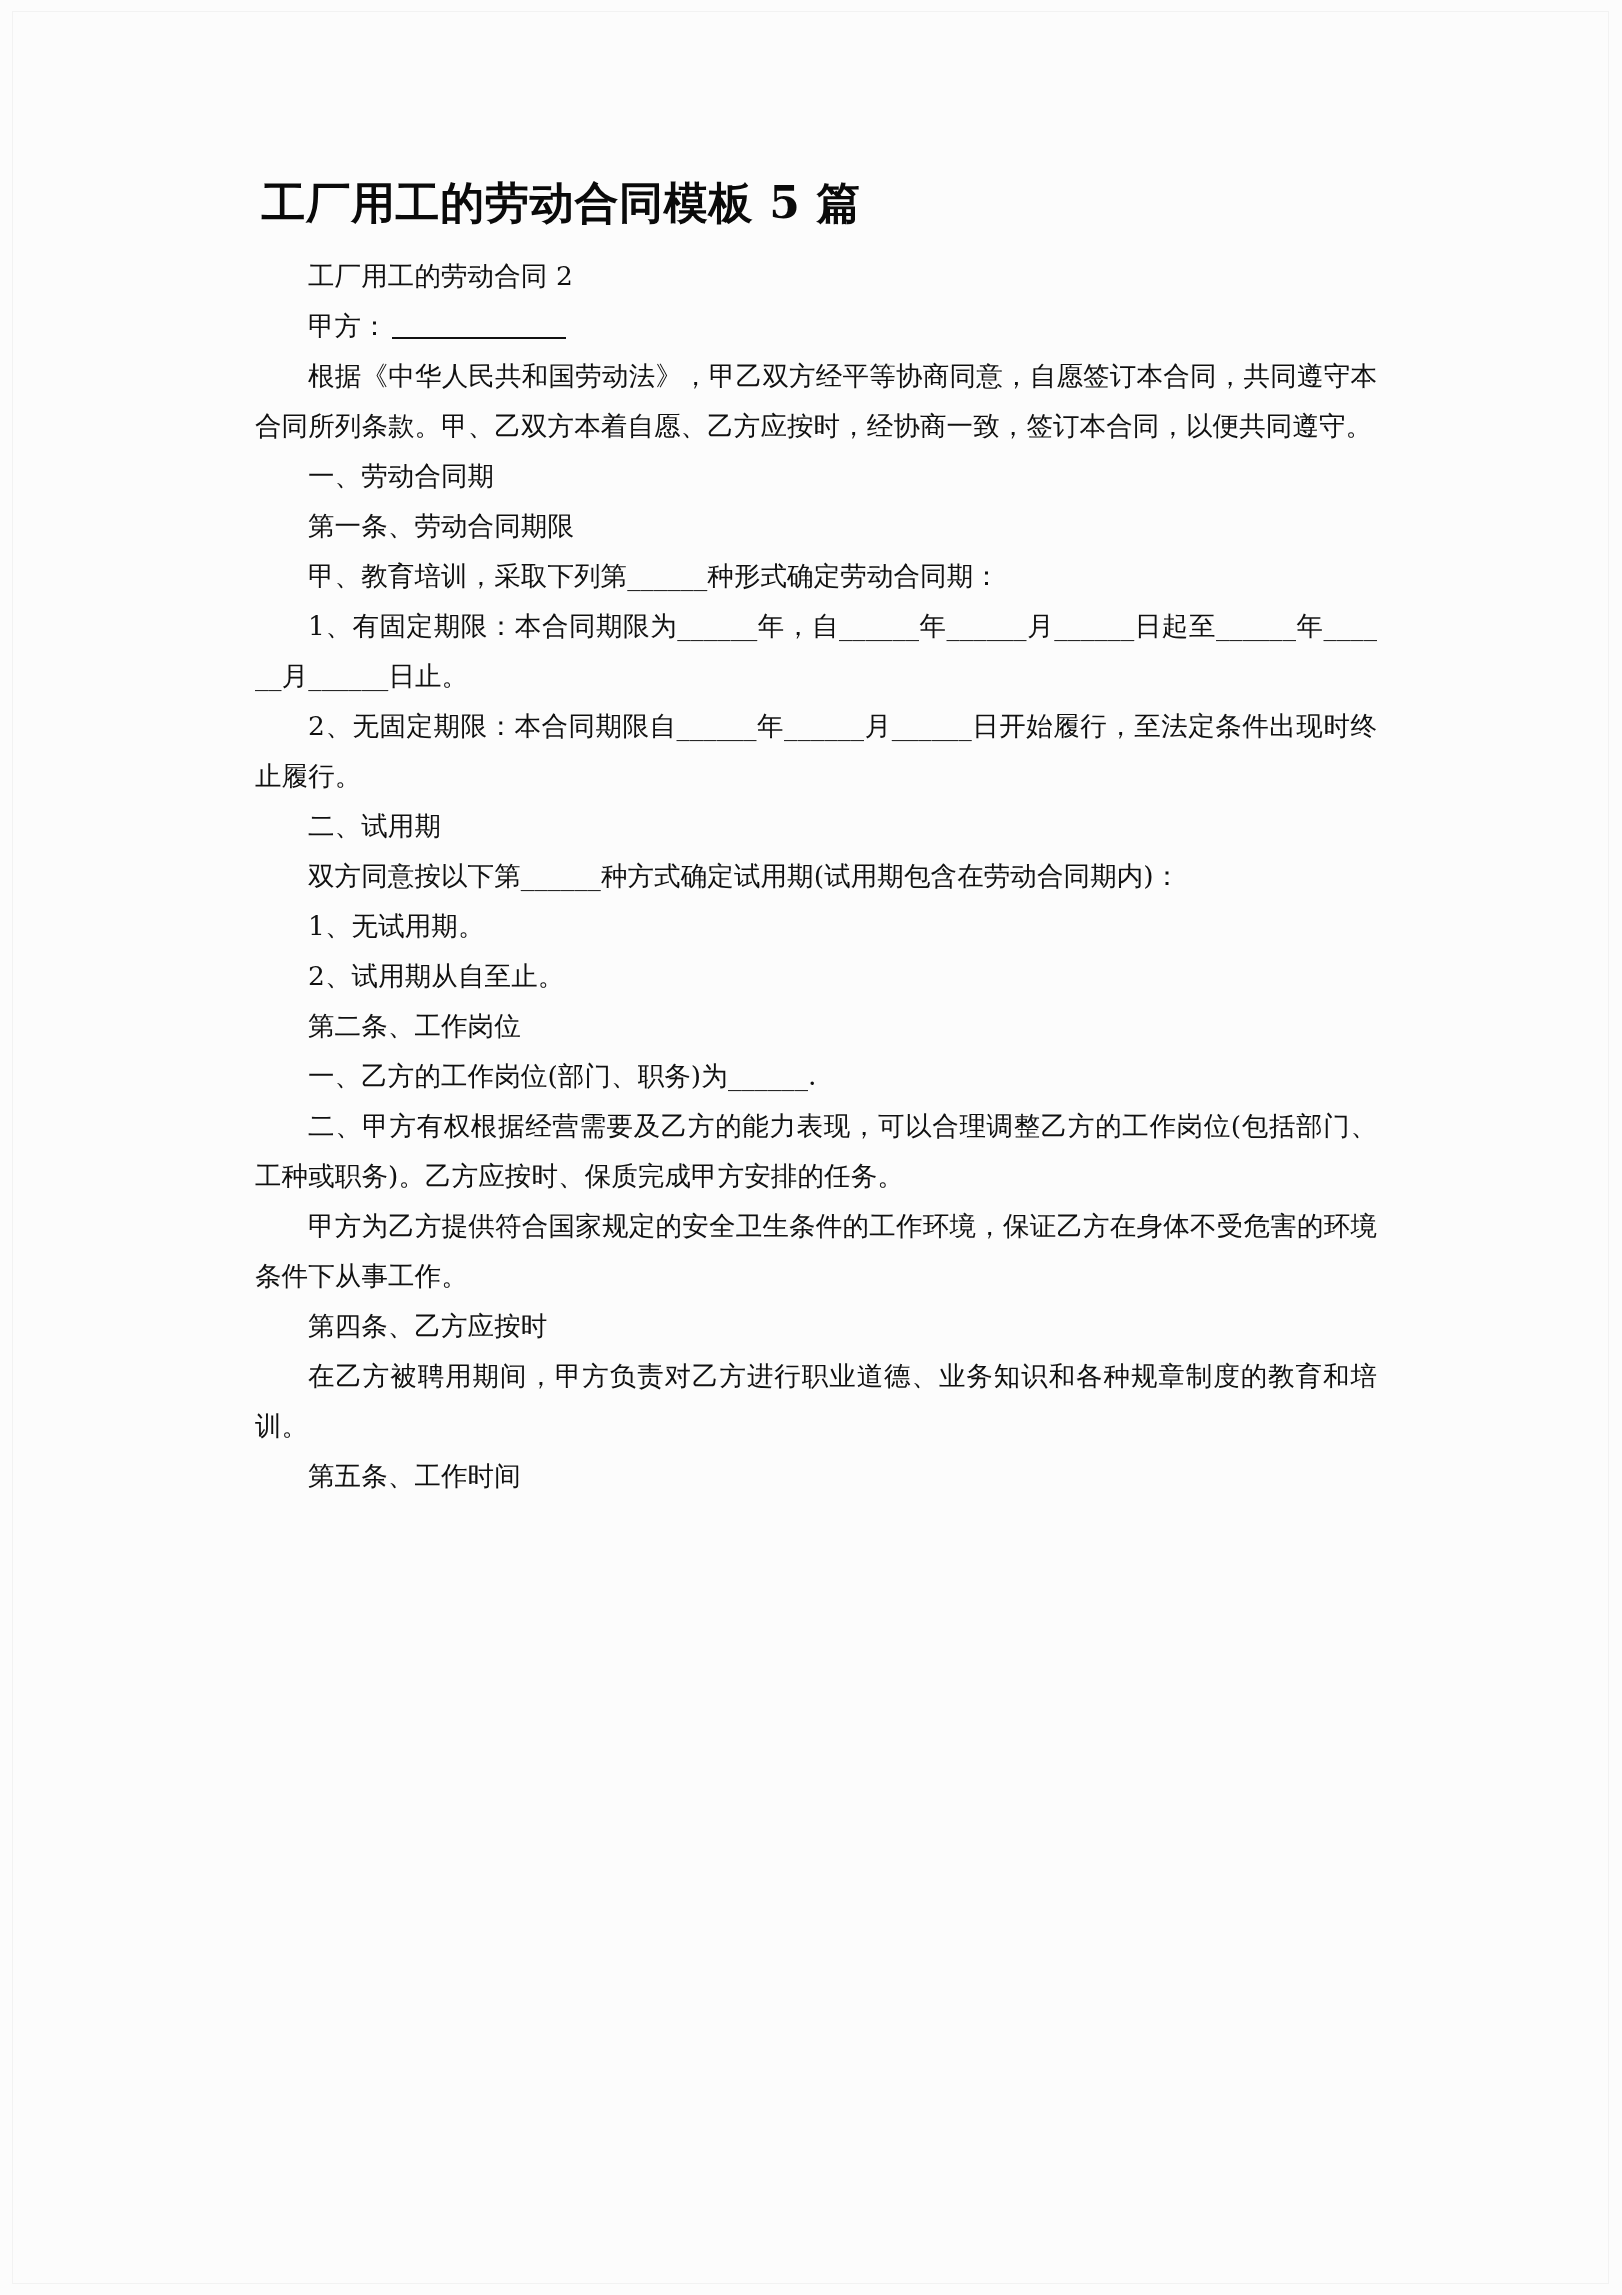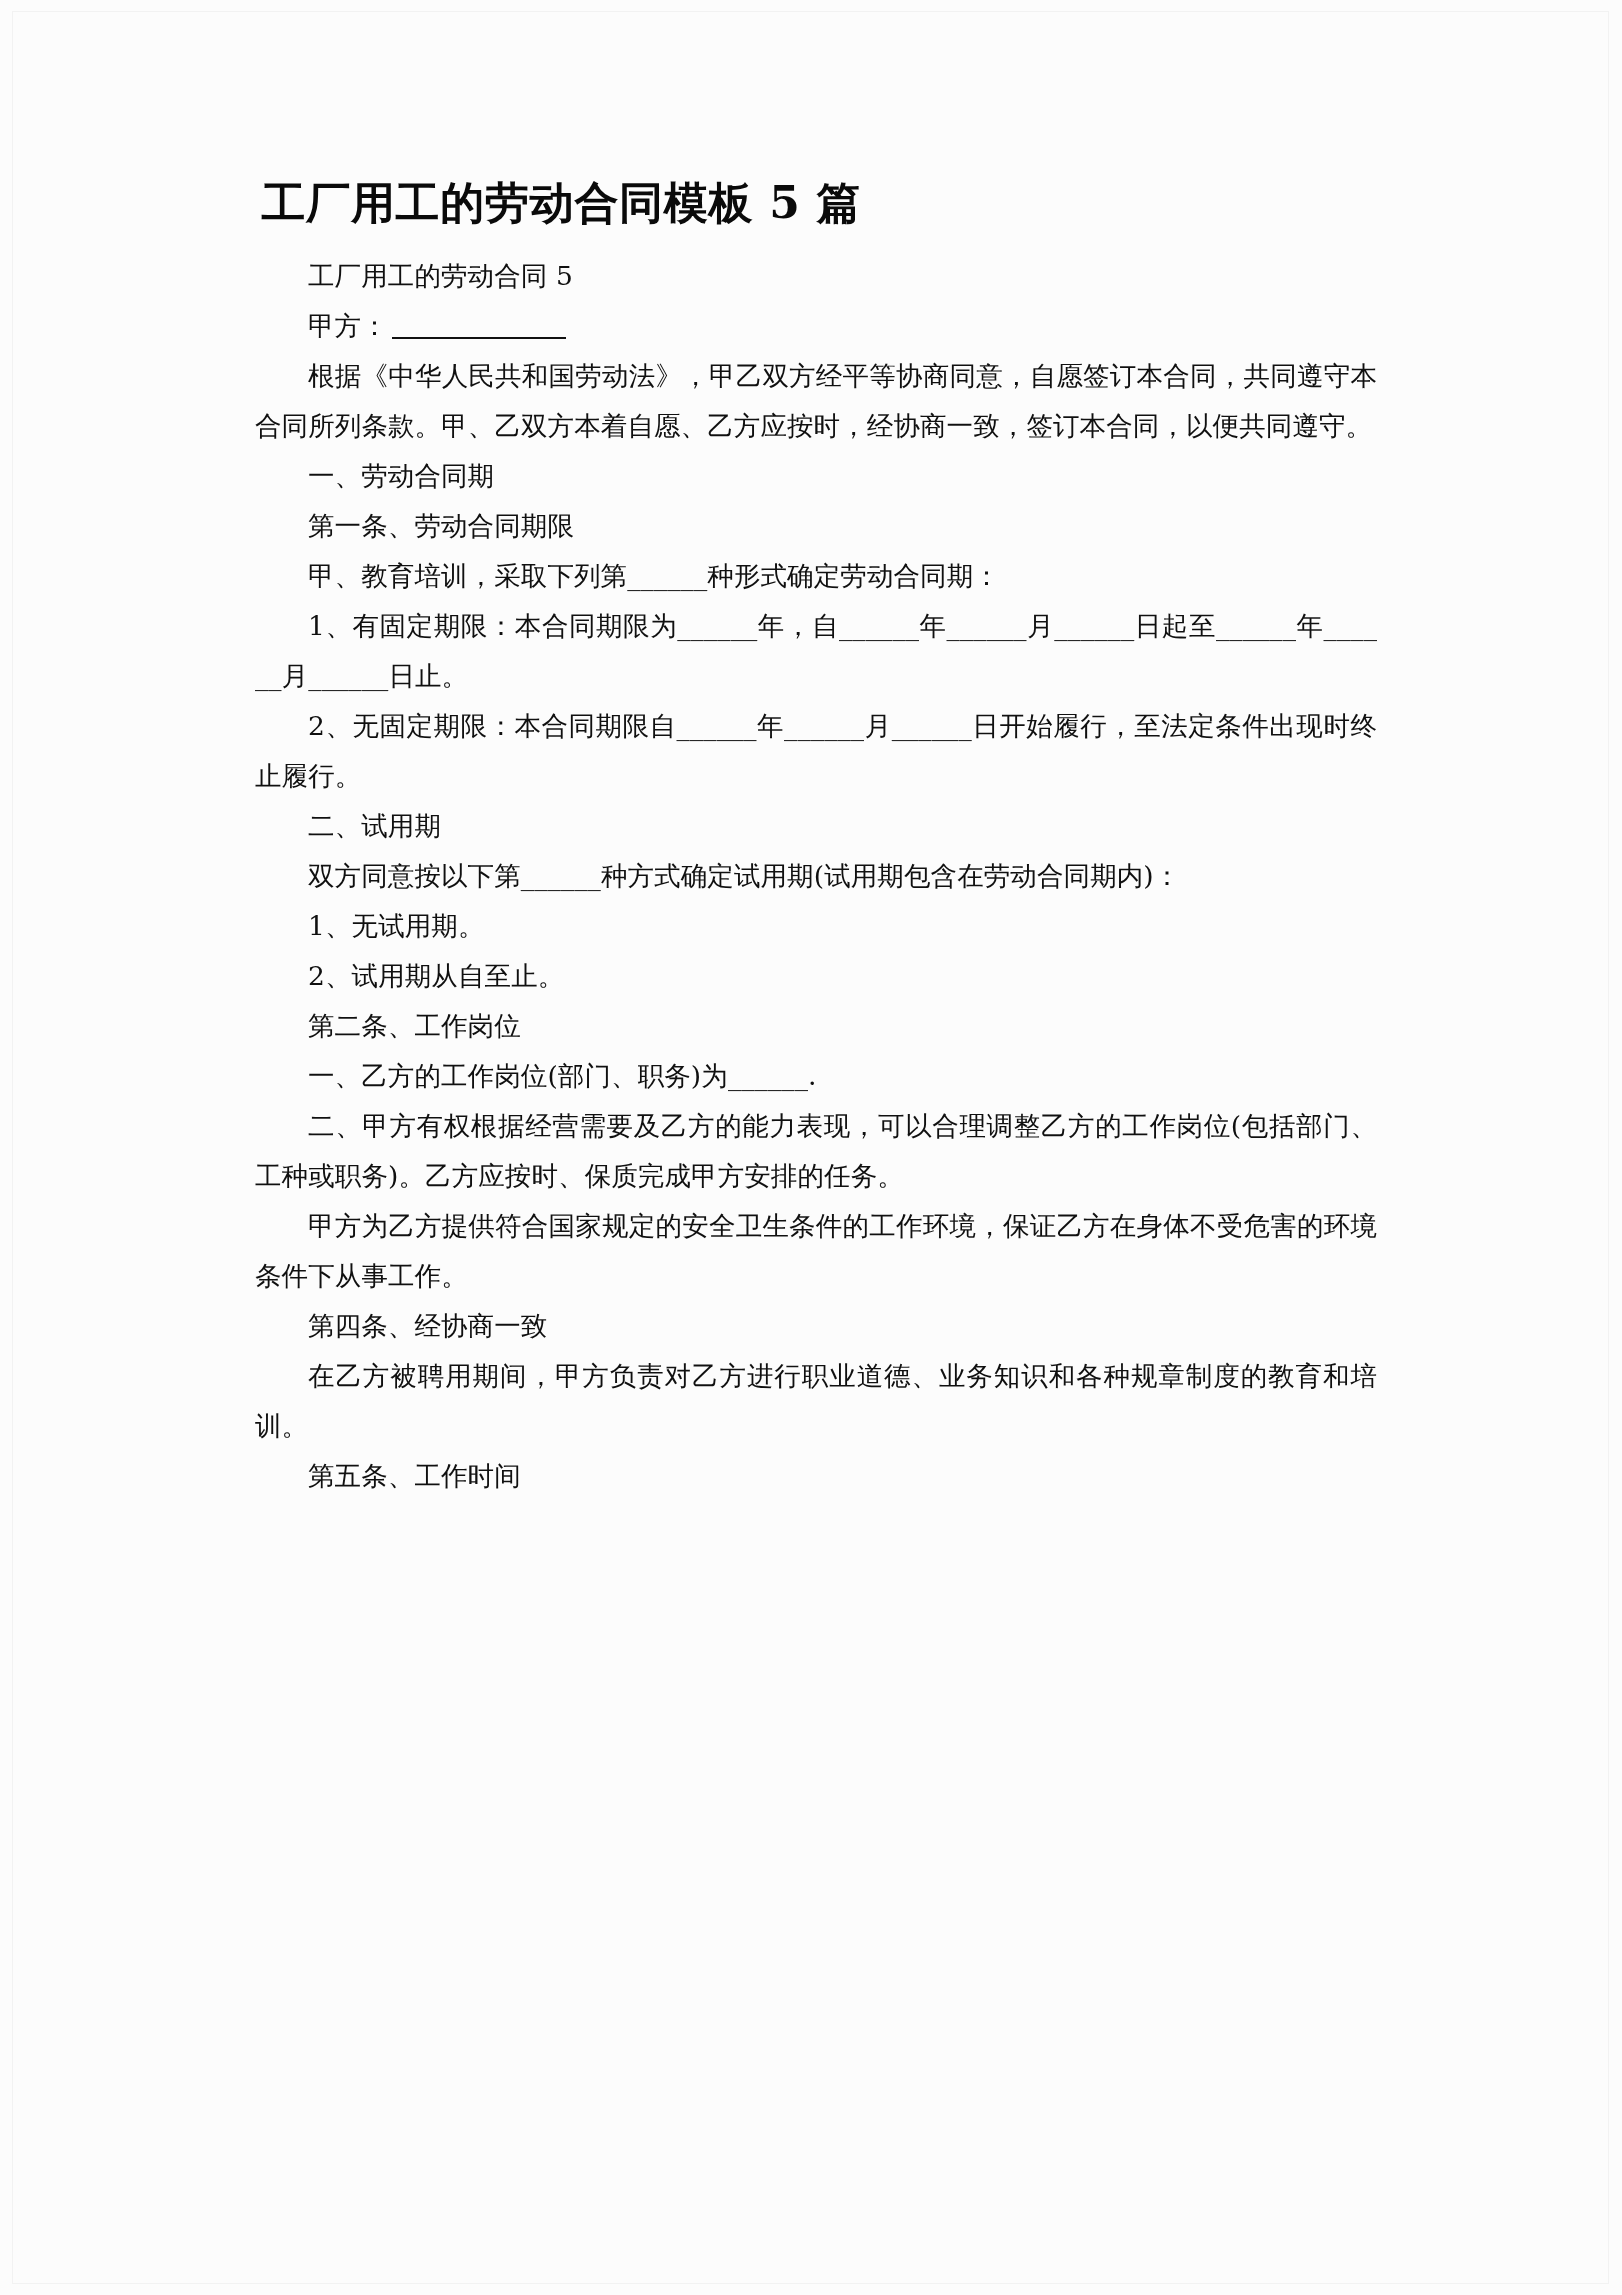--- a/index.html
+++ b/index.html
@@ -71,38 +71,38 @@
 </head>
 <body>
 
 <div class="page">
   <div class="page-border"></div>
 
   <div class="content">
 
     <h1 class="doc-title">工厂用工的劳动合同模板 5 篇</h1>
 
-    <p class="para indent">工厂用工的劳动合同 5</p>
+    <p class="para indent">工厂用工的劳动合同 2</p>
 
     <p class="para indent"><span>甲方：</span><span class="sig-line"></span></p>
 
 
     <p class="para indent">根据《中华人民共和国劳动法》，甲乙双方经平等协商同意，自愿签订本合同，共同遵守本合同所列条款。甲、乙双方本着自愿、乙方应按时，经协商一致，签订本合同，以便共同遵守。</p>
     <p class="para indent">一、劳动合同期</p>
     <p class="para indent">第一条、劳动合同期限</p>
     <p class="para indent">甲、教育培训，采取下列第______种形式确定劳动合同期：</p>
     <p class="para indent">1、有固定期限：本合同期限为______年，自______年______月______日起至______年______月______日止。</p>
     <p class="para indent">2、无固定期限：本合同期限自______年______月______日开始履行，至法定条件出现时终止履行。</p>
     <p class="para indent">二、试用期</p>
     <p class="para indent">双方同意按以下第______种方式确定试用期(试用期包含在劳动合同期内)：</p>
     <p class="para indent">1、无试用期。</p>
     <p class="para indent">2、试用期从自至止。</p>
     <p class="para indent">第二条、工作岗位</p>
     <p class="para indent">一、乙方的工作岗位(部门、职务)为______.</p>
     <p class="para indent">二、甲方有权根据经营需要及乙方的能力表现，可以合理调整乙方的工作岗位(包括部门、工种或职务)。乙方应按时、保质完成甲方安排的任务。</p>
     <p class="para indent">甲方为乙方提供符合国家规定的安全卫生条件的工作环境，保证乙方在身体不受危害的环境条件下从事工作。</p>
-    <p class="para indent">第四条、经协商一致</p>
+    <p class="para indent">第四条、乙方应按时</p>
     <p class="para indent">在乙方被聘用期间，甲方负责对乙方进行职业道德、业务知识和各种规章制度的教育和培训。</p>
     <p class="para indent">第五条、工作时间</p>
 
   </div>
 </div>
 
 
 </body></html>

